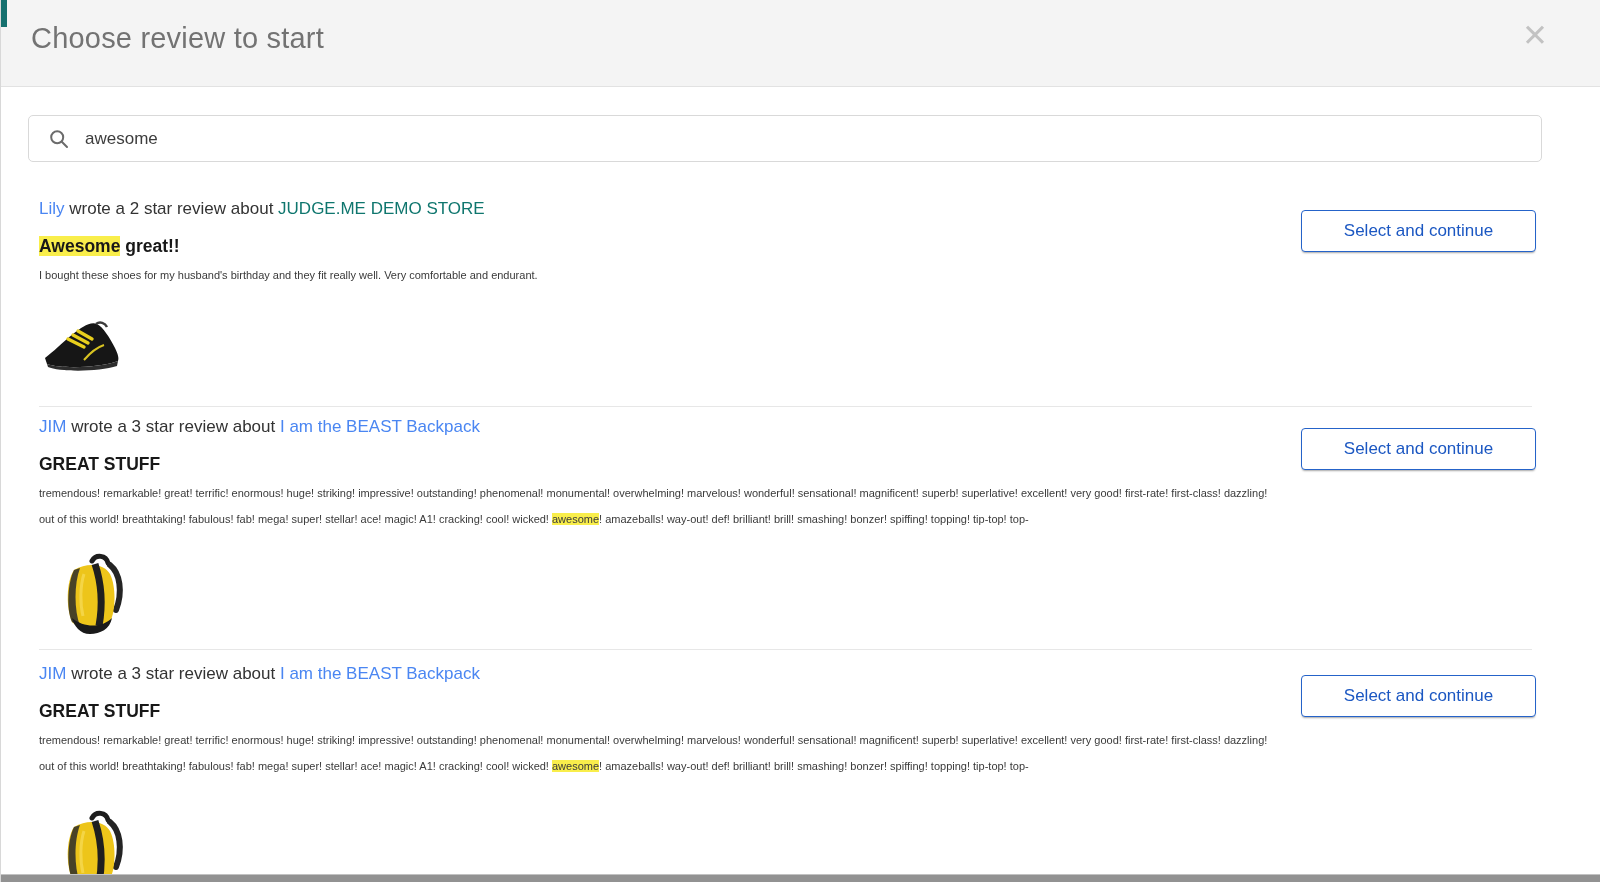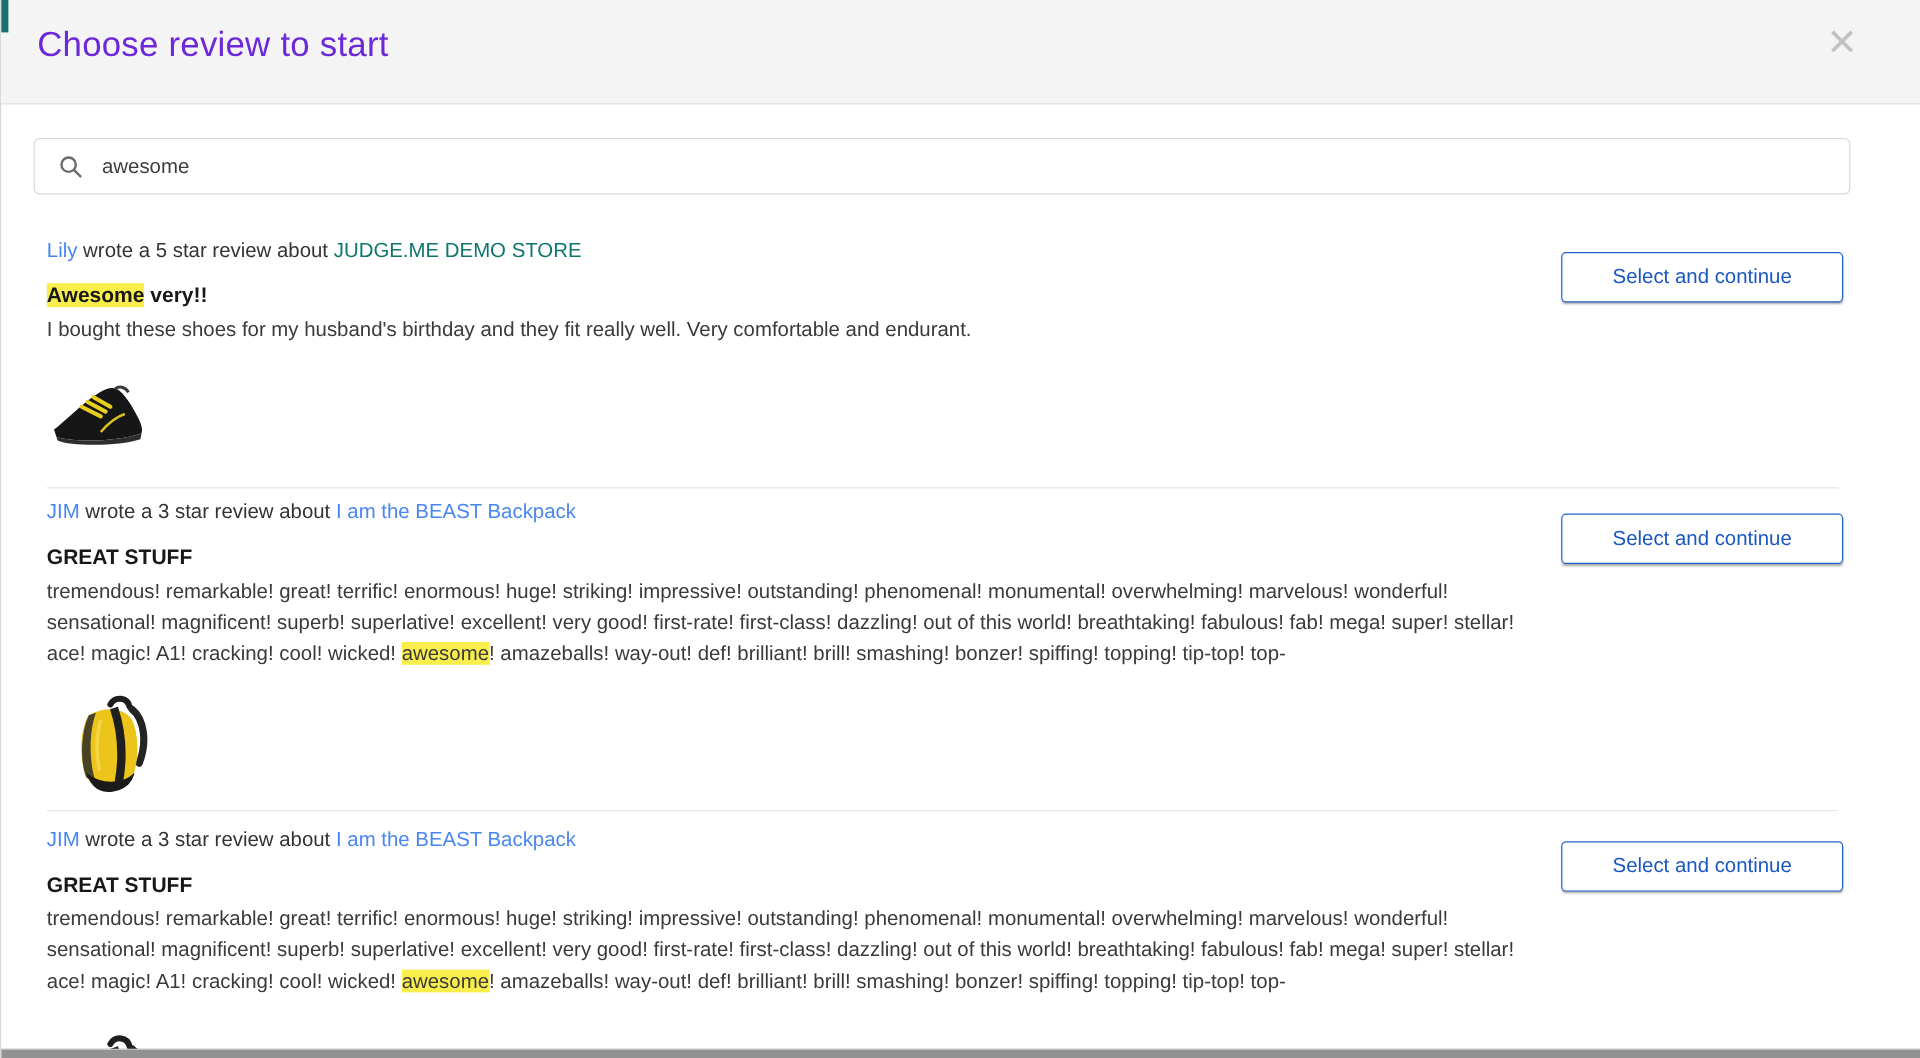--- a/index.html
+++ b/index.html
@@ -28,21 +28,21 @@
     position: relative;
     height: 87px;
     background: #f4f4f4;
     border-bottom: 1px solid #e2e2e2;
   }
   .modal-title {
     position: absolute;
     left: 30px; top: 22px;
     font-size: 29px;
     font-weight: 400;
-    color: #6d28d9;
+    color: #737373;
     letter-spacing: 0.2px;
   }
   .close-btn {
     position: absolute;
     right: 52px; top: 20px;
     font-size: 31px;
     line-height: 1;
     color: #c2c2c2;
     cursor: pointer;
     font-weight: 400;
@@ -91,21 +91,21 @@
 
   .rtitle {
     margin-top: 15px;
     font-size: 17.5px;
     font-weight: 700;
     line-height: 22px;
     color: #181818;
   }
   .rbody {
     margin-top: 5px;
-    font-size: 17px;
+    font-size: 11px;
     line-height: 26px;
     color: #3a3a3a;
     max-width: 1245px;
   }
   .hl { background: #f9ee4b; }
   .hl:empty { display: none; }
 
   .photo { margin-top: 20px; }
   .photo.shoe { width: 86px; height: 72px; }
   .photo.backpack { width: 82px; height: 85px; margin-left: 14px; }
@@ -162,25 +162,25 @@
       <svg class="search-icon" width="20" height="20" viewBox="0 0 20 20">
         <circle cx="8.2" cy="8.2" r="6" fill="none" stroke="#6b6b6b" stroke-width="2"></circle>
         <line x1="12.8" y1="12.8" x2="18" y2="18" stroke="#6b6b6b" stroke-width="2" stroke-linecap="round"></line>
       </svg>
       <input class="search-input" type="text" value="awesome" style="">
     </div>
 
     <section class="review first">
       <div class="meta">
         <span class="link">Lily</span>
-        <span>wrote a 5 star review about</span>
+        <span>wrote a 2 star review about</span>
         <span class="product-plain">JUDGE.ME DEMO STORE</span>
       </div>
       <button class="select-btn">Select and continue</button>
-      <h3 class="rtitle"><span class="hl">Awesome</span><span> very!!</span></h3>
+      <h3 class="rtitle"><span class="hl">Awesome</span><span> great!!</span></h3>
       <p class="rbody"><span>I bought these shoes for my husband's birthday and they fit really well. Very comfortable and endurant.</span><span></span></p>
       <div class="photo shoe">
         <svg viewBox="0 0 86 72">
           <path d="M6 50 C14 44 24 34 34 26 C42 20 51 13 58 16 C64 19 71 30 76 40 C79 46 80 50 79 53 C60 60 22 61 8 56 Z" fill="#161616"></path>
           <path d="M8 56 C22 61 60 60 79 53 L78 58 C60 64 20 64 9 59 Z" fill="#2d2d2d"></path>
           <path d="M29 31 L45 39 M34 27 L49 35 M39 23 L53 31" stroke="#e8cf1d" stroke-width="3.4" fill="none" stroke-linecap="round"></path>
           <path d="M45 52 C51 45 59 39 65 37" stroke="#d8c322" stroke-width="2" fill="none"></path>
           <path d="M57 16 C61 13 66 15 68 19" stroke="#3b3b3b" stroke-width="2.5" fill="none"></path>
         </svg>
       </div>

